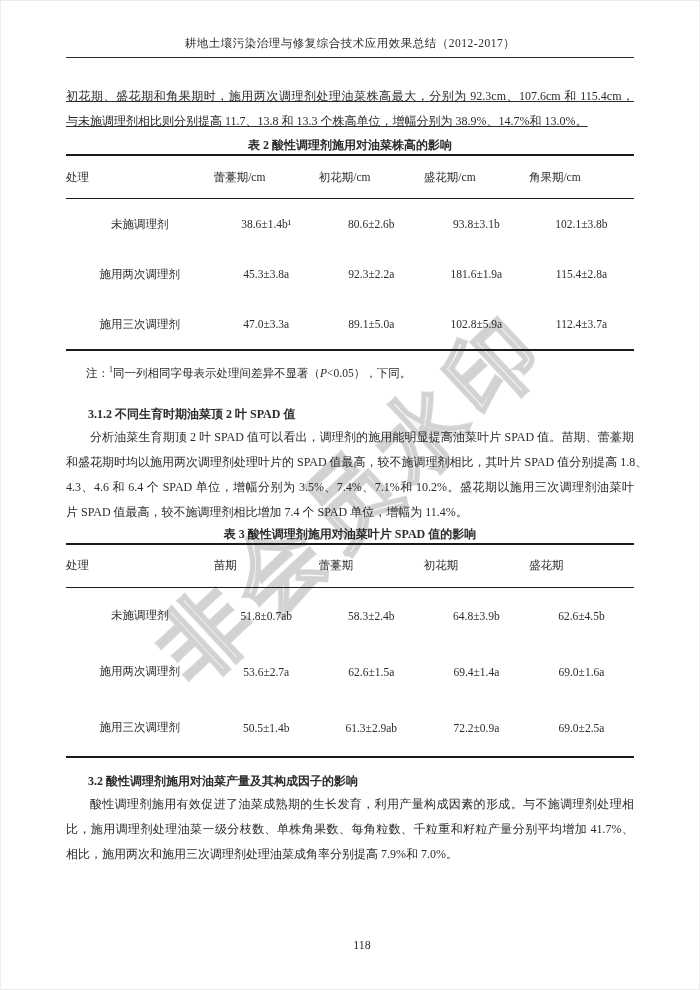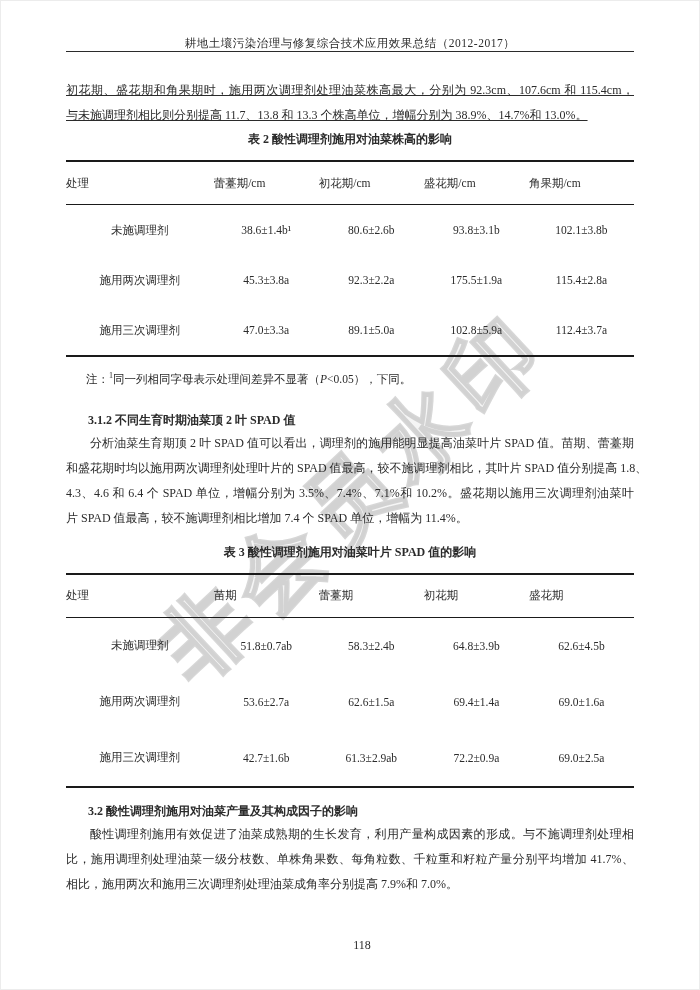--- a/index.html
+++ b/index.html
@@ -15,21 +15,21 @@
   }
   .content{
     position:absolute;left:66px;right:66px;top:36px;
     z-index:2;
   }
   
   .running-head{
     text-align:center;
     font-size:11.5px;
     line-height:15px;
-    padding-bottom:0;
+    padding-bottom:6px;
     border-bottom:1.5px solid #2b2b2b;
     letter-spacing:.5px;
   }
   
   .para{margin:0;}
   .para .pline{
     font-size:12px;
     line-height:25px;
     text-align:justify;
     text-align-last:justify;
@@ -40,21 +40,21 @@
     text-align-last:left;
   }
   .para .pline.indent{text-indent:24px;}
   .para1{margin-top:26px;text-decoration:underline;}
   
   .tcaption{
     text-align:center;
     font-weight:bold;
     font-size:12px;
     line-height:18px;
-    margin:12px;
+    margin:0;
   }
   
   table.dtable{
     width:100%;
     border-collapse:collapse;
     border-top:2.5px solid #1a1a1a;
     border-bottom:2.5px solid #1a1a1a;
     font-size:11.5px;
   }
   table.dtable th{
@@ -158,21 +158,21 @@
           <td>未施调理剂</td>
           <td>38.6±1.4b¹</td>
           <td>80.6±2.6b</td>
           <td>93.8±3.1b</td>
           <td>102.1±3.8b</td>
         </tr>
         <tr>
           <td>施用两次调理剂</td>
           <td>45.3±3.8a</td>
           <td>92.3±2.2a</td>
-          <td>175.5±1.9a</td>
+          <td>181.6±1.9a</td>
           <td>115.4±2.8a</td>
         </tr>
         <tr>
           <td>施用三次调理剂</td>
           <td>47.0±3.3a</td>
           <td>89.1±5.0a</td>
           <td>102.8±5.9a</td>
           <td>112.4±3.7a</td>
         </tr>
       </tbody>
@@ -218,21 +218,21 @@
         </tr>
         <tr>
           <td>施用两次调理剂</td>
           <td>53.6±2.7a</td>
           <td>62.6±1.5a</td>
           <td>69.4±1.4a</td>
           <td>69.0±1.6a</td>
         </tr>
         <tr>
           <td>施用三次调理剂</td>
-          <td>42.7±1.6b</td>
+          <td>50.5±1.4b</td>
           <td>61.3±2.9ab</td>
           <td>72.2±0.9a</td>
           <td>69.0±2.5a</td>
         </tr>
       </tbody>
     </table>
 
     <div class="sec-heading h32">3.2 酸性调理剂施用对油菜产量及其构成因子的影响</div>
 
     <div class="para">

